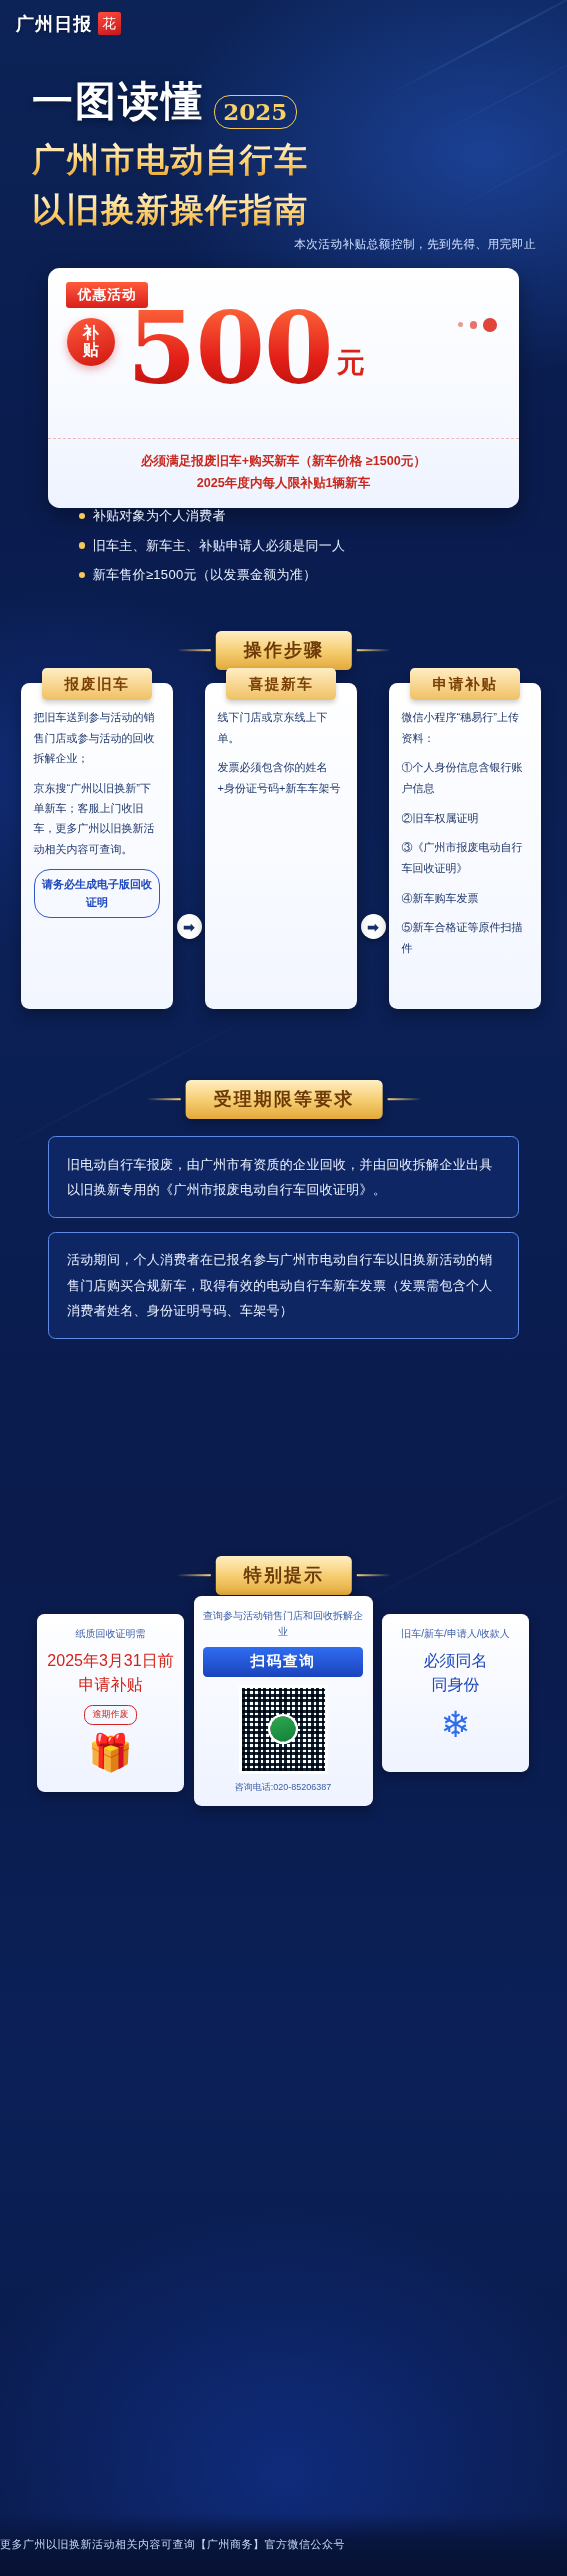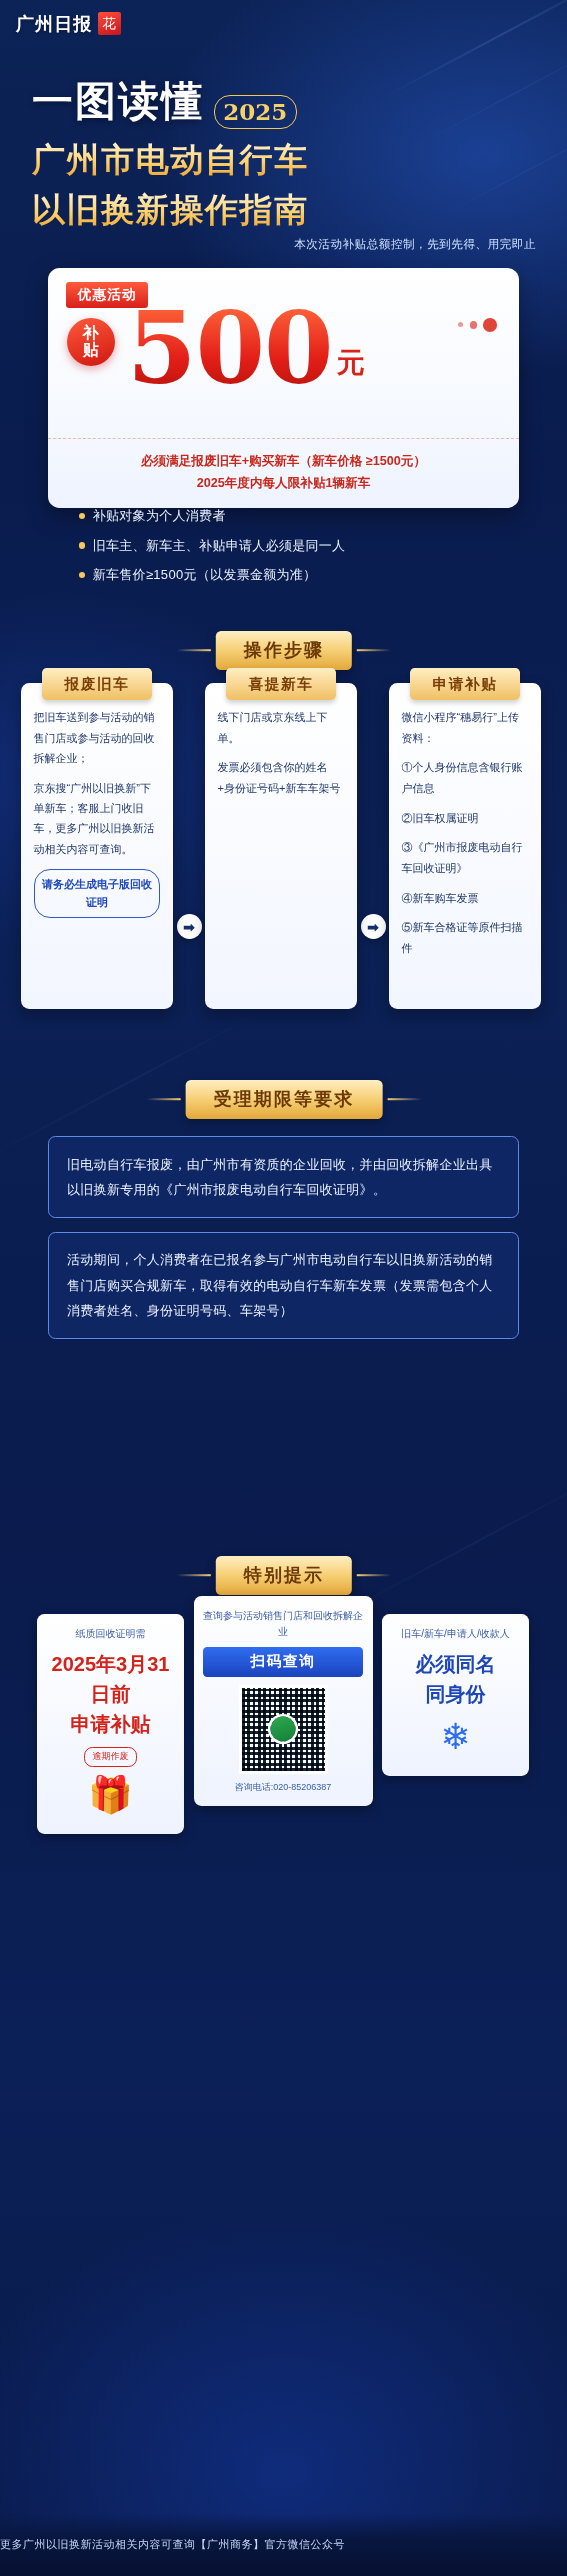--- a/index.html
+++ b/index.html
@@ -207,21 +207,21 @@
   .tip-card {
     border-radius: 7.4px;
     background: linear-gradient(180deg, #ffffff, #eef3ff);
     box-shadow: 0 4.2px 11.6px rgba(0,0,0,0.3);
     padding: 11.6px 9.5px;
     text-align: center;
   }
   .tip-side { width: 147px; min-height: 158px; }
   .tip-center { width: 179px; min-height: 189px; margin-top: -18px; text-align: center; }
   .tip-label { color: #3b5da8; font-size: 10px; margin-bottom: 7.4px; line-height: 1.6; }
-  .tip-strong { color: #d3231a; font-size: 20px; font-weight: bold; line-height: 1.5; }
+  .tip-strong { color: #d3231a; font-size: 16px; font-weight: normal; line-height: 1.5; }
   .tip-strong.blue { color: #1d47b8; }
   .tip-chip {
     display: inline-block; margin-top: 8.4px;
     border: 1.1px solid #d3231a; color: #d3231a; border-radius: 8.4px;
     font-size: 9px; padding: 2.1px 7.4px;
   }
   .tip-qr-title {
     background: linear-gradient(180deg, #2f6df0, #1b43bd);
     color: #fff; font-size: 14.7px; font-weight: bold; letter-spacing: 1.6px;
     border-radius: 4.2px; padding: 5.3px 0; margin-bottom: 8.4px;

